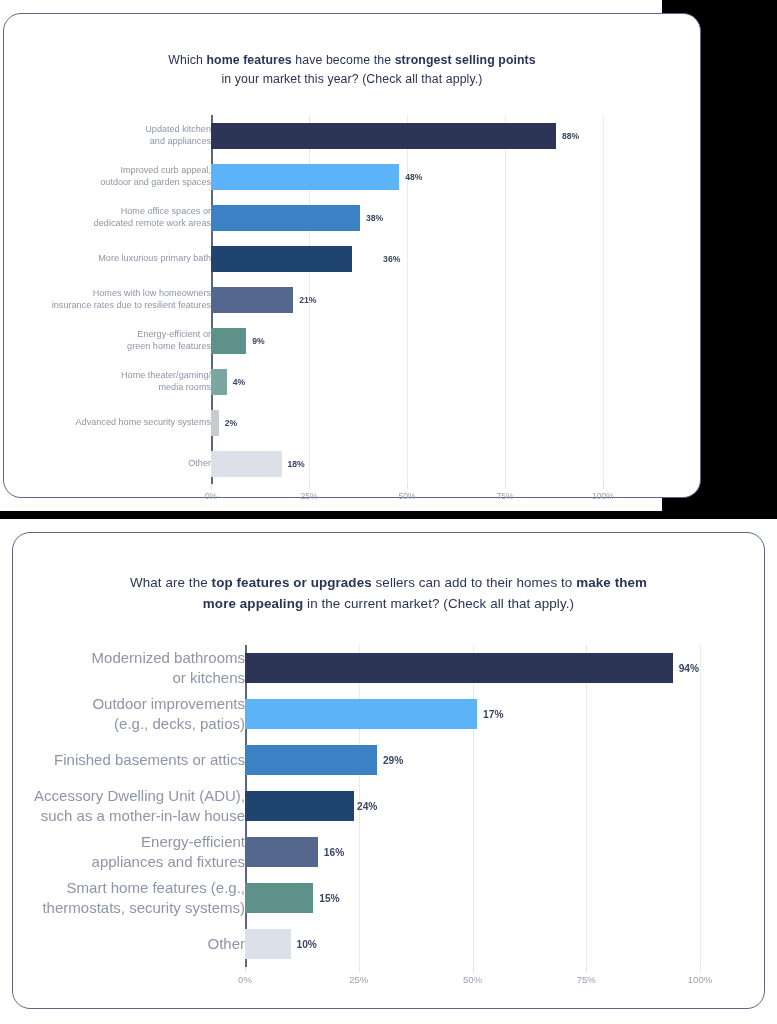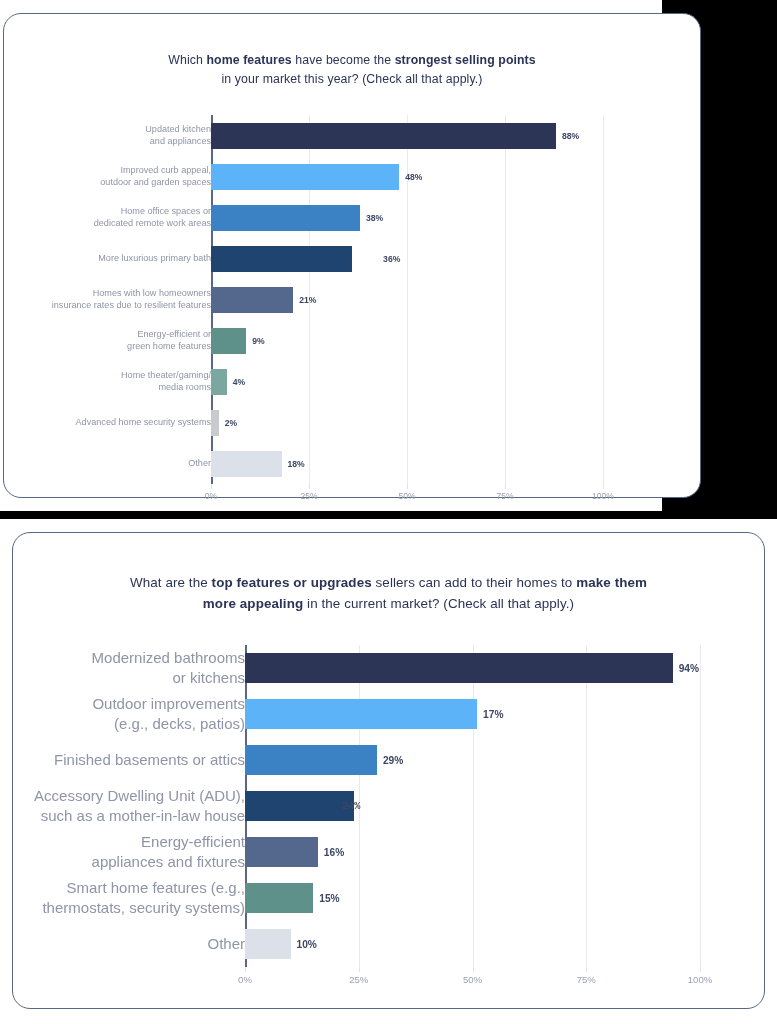--- a/index.html
+++ b/index.html
@@ -246,21 +246,21 @@
               <div class="bar-area">
                 <div class="bar" style="width: 131.95px; background: rgb(58, 130, 196);"></div>
                 <div class="bar-value" style="left: 137.95px;">29%</div>
               </div>
             </div>
             <div class="row">
               <div class="cat-label">Accessory Dwelling Unit (ADU),
 such as a mother-in-law house</div>
               <div class="bar-area">
                 <div class="bar" style="width: 109.2px; background: rgb(31, 68, 112);"></div>
-                <div class="bar-value" style="left: 97px; font-family: Liberation Mono, monospace;">24%</div>
+                <div class="bar-value" style="left: 112px;">24%</div>
               </div>
             </div>
             <div class="row">
               <div class="cat-label">Energy-efficient
 appliances and fixtures</div>
               <div class="bar-area">
                 <div class="bar" style="width: 72.8px; background: rgb(84, 103, 140);"></div>
                 <div class="bar-value" style="left: 78.8px;">16%</div>
               </div>
             </div>

